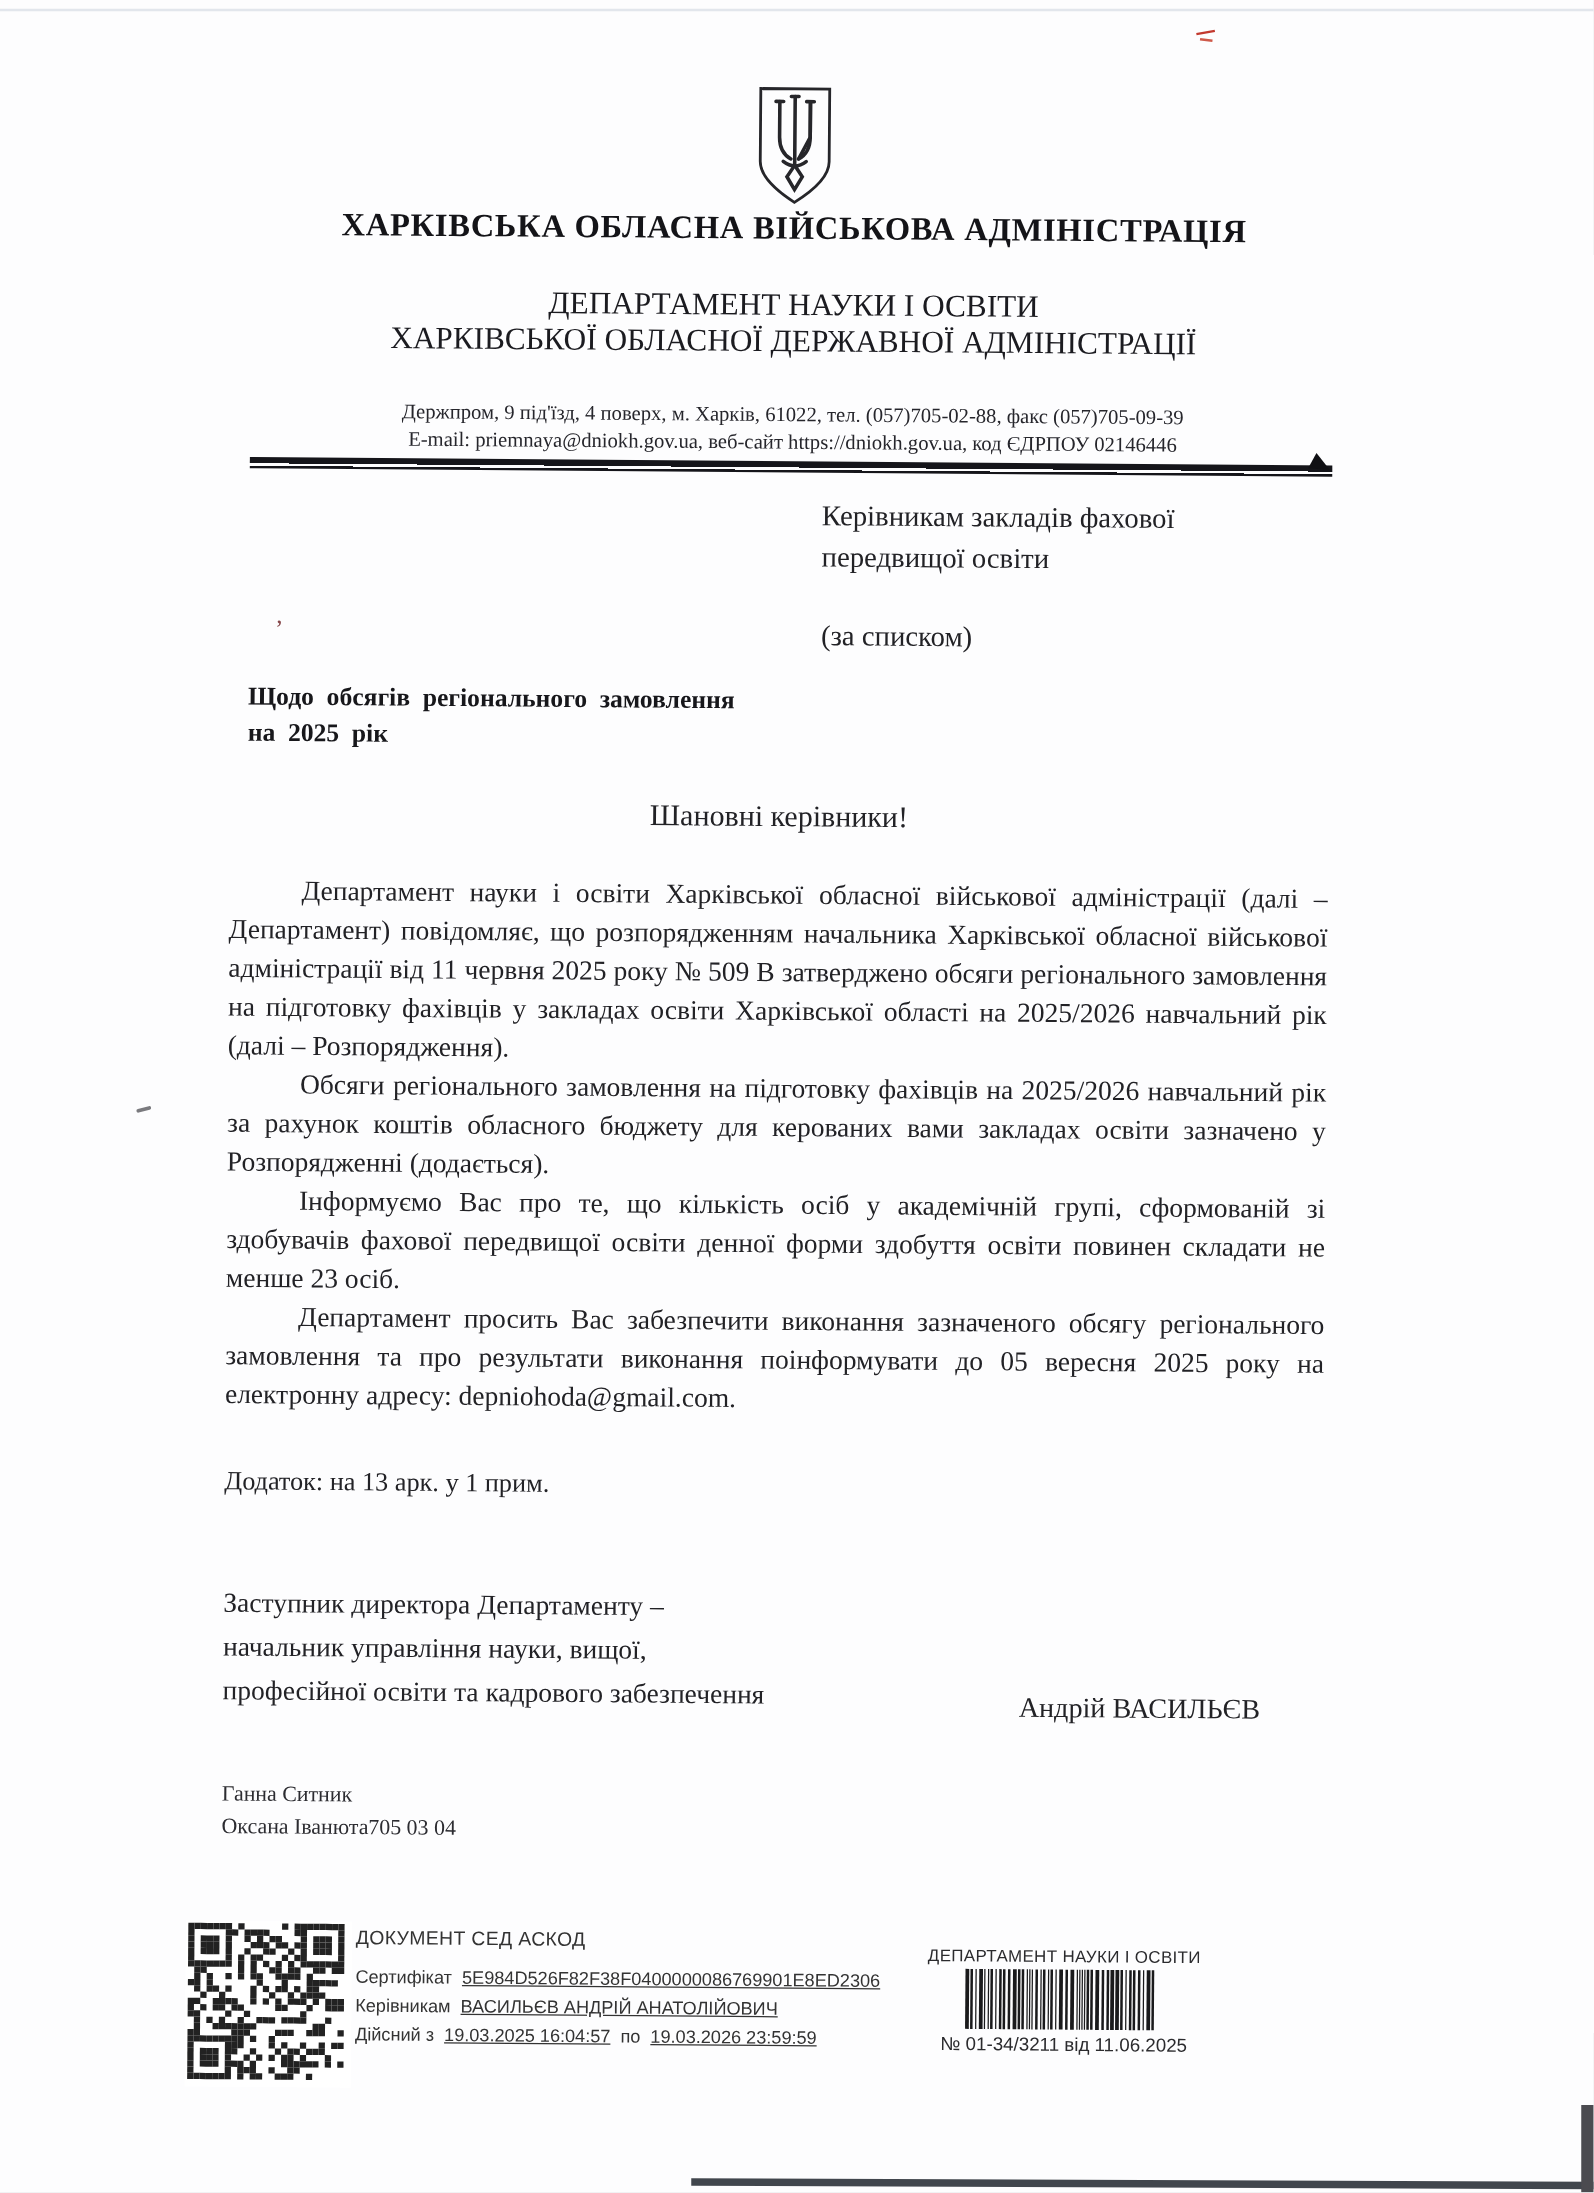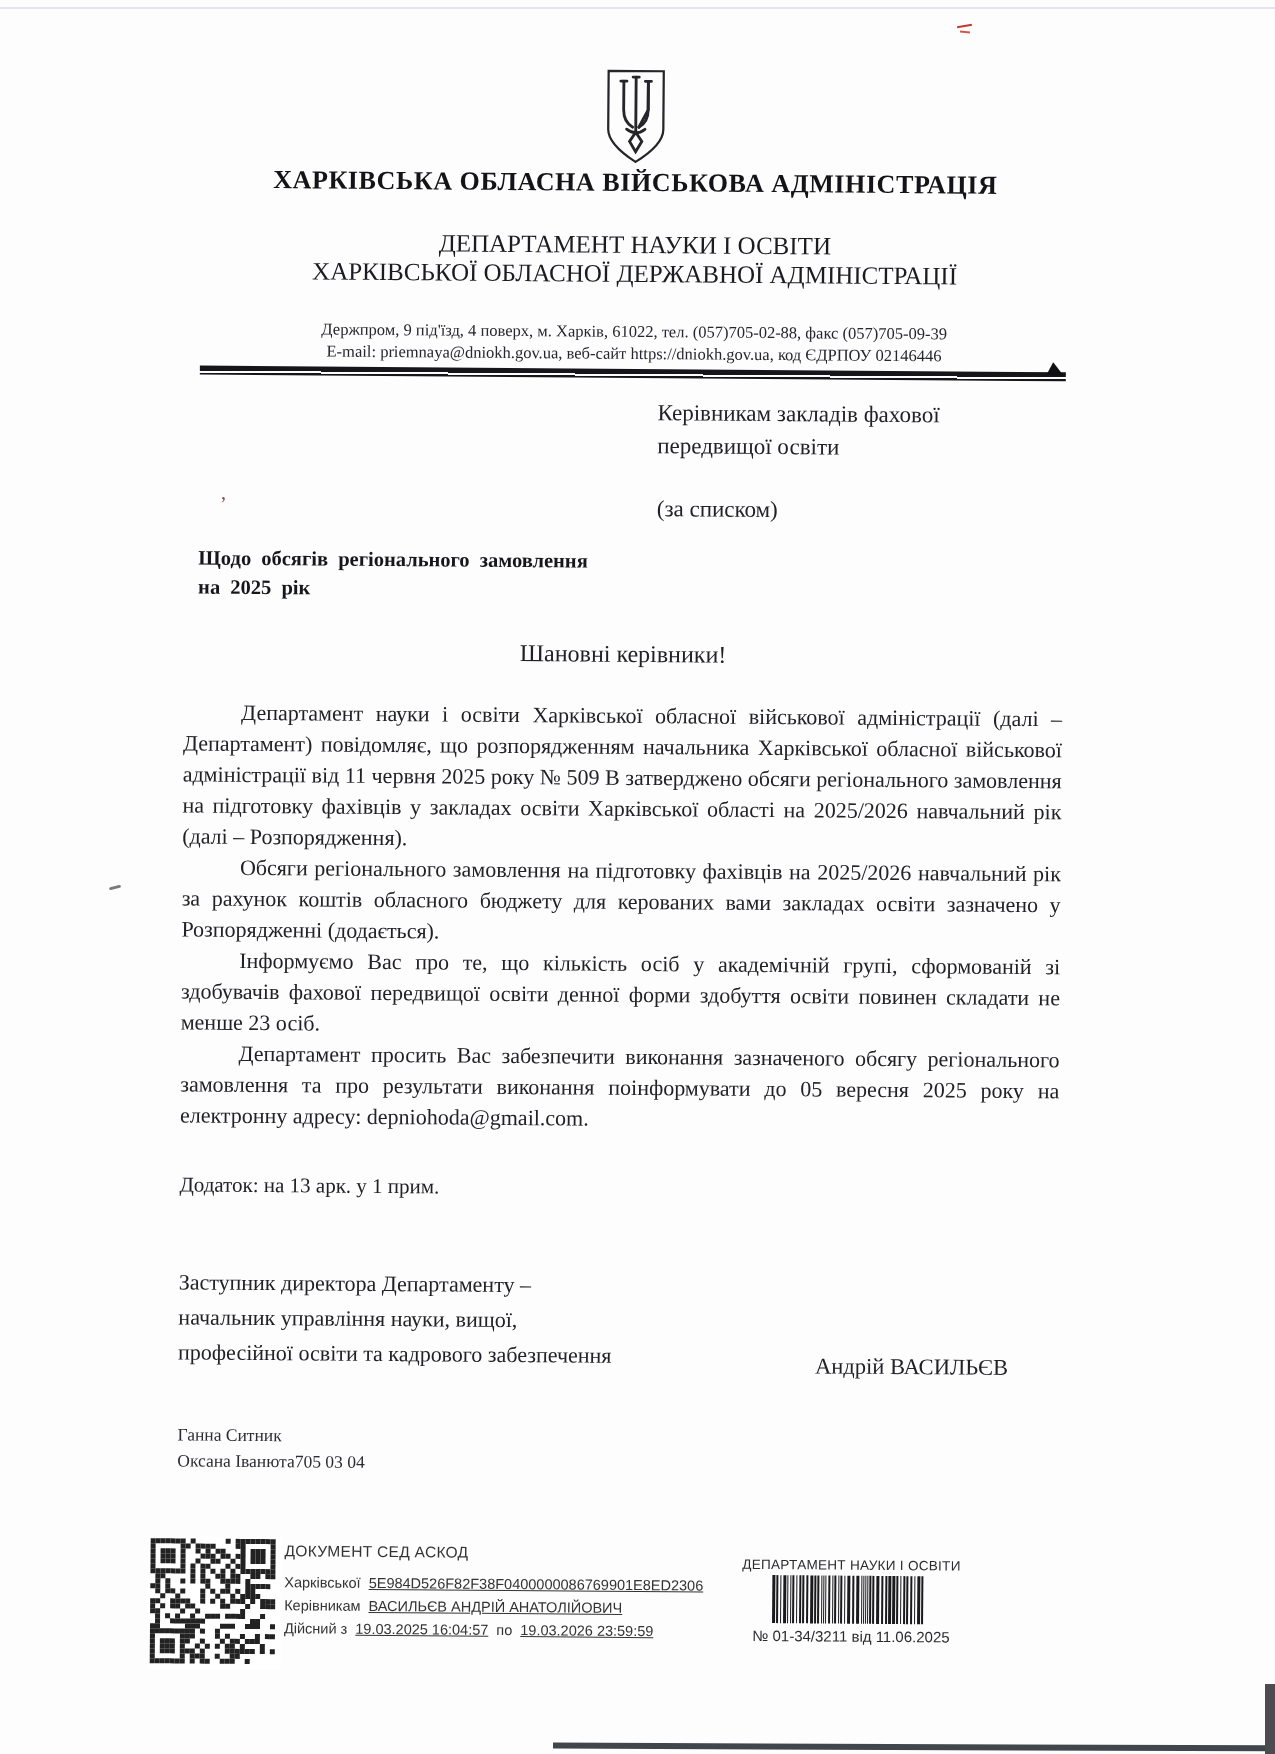--- a/index.html
+++ b/index.html
@@ -767,21 +767,21 @@
         <div class="d"></div>
         <div></div>
         <div></div>
         <div></div>
         <div></div>
         <div></div>
       </div>
     <div class="askod">
       <div class="t">ДОКУМЕНТ СЕД АСКОД</div>
       <div class="row">
-        <span style="margin-right: 4px;">Харківської</span>
+        <span style="margin-right: 4px;">Сертифікат</span>
         <span class="u" style="margin-right: 4px;">5E984D526F82F38F0400000086769901E8ED2306</span>
       </div>
       <div class="row">
         <span style="margin-right: 4px;">Керівникам</span>
         <span class="u" style="margin-right: 4px;">ВАСИЛЬЄВ АНДРІЙ АНАТОЛІЙОВИЧ</span>
       </div>
       <div class="row">
         <span style="margin-right: 4px;">Дійсний з</span>
         <span class="u" style="margin-right: 4px;">19.03.2025 16:04:57</span>
         <span style="margin-right: 4px; text-align: right;">по</span>

